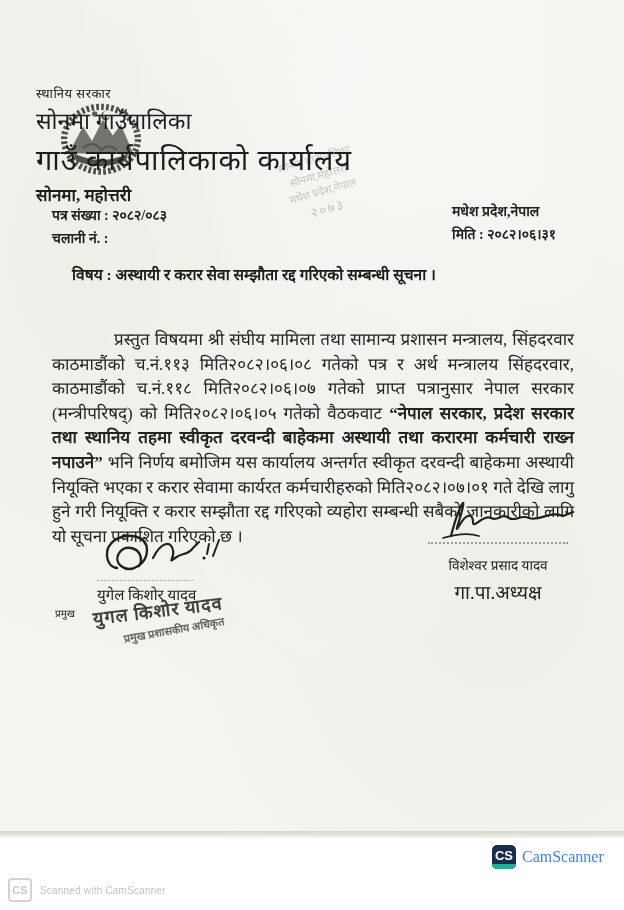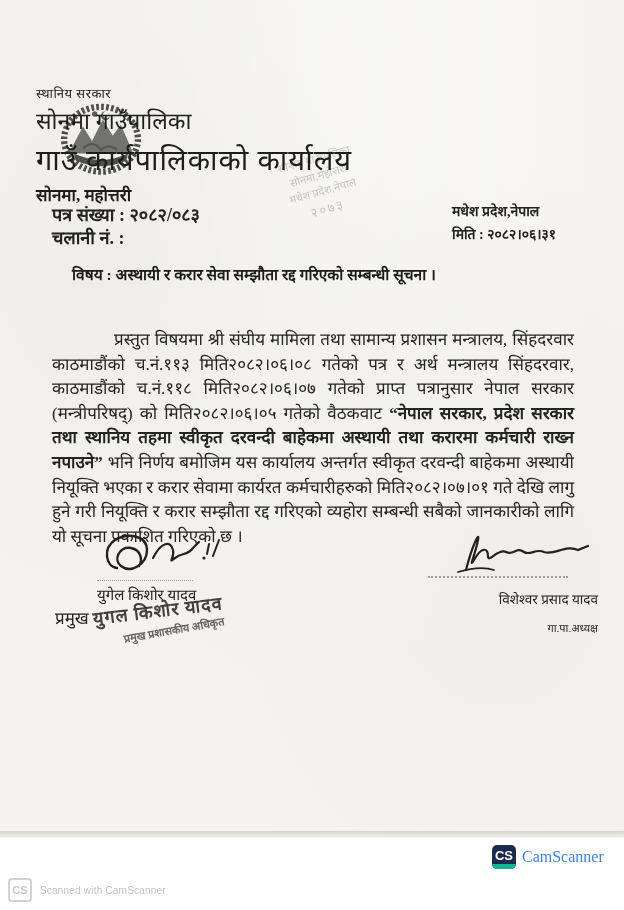--- a/index.html
+++ b/index.html
@@ -34,51 +34,51 @@
   .lh-addr{font-size:17px;font-weight:bold;margin:5px 8px 0 0;}
   
   .ghost-stamp{
     position:absolute;left:246px;top:150px;width:150px;
     transform:rotate(-16deg);
     text-align:center;color:#6b675c;opacity:.34;
     font-size:11px;line-height:1.5;pointer-events:none;
   }
   .ghost-stamp .g3{font-size:13px;letter-spacing:2px;}
   
-  .meta-left{position:absolute;left:52px;top:204px;font-size:18px;font-weight:600;color:#222;line-height:23px;}
+  .meta-left{position:absolute;left:52px;top:204px;font-size:14px;font-weight:600;color:#222;line-height:23px;}
   .meta-right{position:absolute;left:452px;top:200px;font-size:14px;font-weight:600;color:#222;line-height:23px;}
   
   .subject{
     position:absolute;left:0;top:263px;width:508px;text-align:center;
     font-size:15.5px;font-weight:bold;color:#1c1c1c;
   }
   
   .body-text{
     position:absolute;left:52px;top:328px;width:522px;
     font-size:17px;line-height:24.6px;text-align:justify;color:#242424;
     text-indent:62px;
   }
   .body-text .bold{font-weight:bold;}
   
   .sig-left{position:absolute;left:55px;top:528px;width:250px;color:#232323;}
   .sig-left .scribble{position:absolute;left:40px;top:0;}
   .sig-left .dotline{position:absolute;left:42px;top:52px;width:96px;border-bottom:1px dotted rgba(90,90,90,.55);}
   .sig-left .name{position:absolute;left:42px;top:56px;font-size:15px;}
-  .sig-left .title{position:absolute;left:0px;top:78px;font-size:17px;}
+  .sig-left .title{position:absolute;left:0px;top:78px;font-size:10px;}
   .stamp-ink{
     position:absolute;left:38px;top:64px;width:230px;
     transform:rotate(-7deg);color:rgba(35,33,30,.85);
   }
   .stamp-ink .s1{font-size:18px;font-weight:bold;letter-spacing:1px;}
   .stamp-ink .s2{font-size:11px;font-weight:bold;margin-left:28px;margin-top:-1px;transform:rotate(-3deg);opacity:.8;}
-  .sig-right{position:absolute;left:398px;top:526px;width:200px;text-align:right;color:#232323;}
+  .sig-right{position:absolute;left:398px;top:492px;width:200px;text-align:center;color:#232323;}
   .sig-right .scribble{position:relative;margin:0 auto;}
   .sig-right .dotline{margin:-6px auto 0 auto;width:140px;border-bottom:2px dotted rgba(70,70,70,.5);}
   .sig-right .name{font-size:13.5px;margin-top:12px;}
-  .sig-right .title{font-size:11px;margin-top:12px;}
+  .sig-right .title{font-size:19px;margin-top:5px;}
   
   .cs-brand{position:absolute;left:492px;top:845px;display:flex;align-items:center;gap:6px;}
   .cs-badge{
     width:24px;height:24px;border-radius:5px;overflow:hidden;position:relative;
     background:#1b2b4d;
   }
   .cs-badge .cs-txt{
     position:absolute;left:0;top:1px;width:100%;height:19px;
     color:#fff;font-family:"Liberation Sans","DejaVu Sans",sans-serif;
     font-weight:bold;font-size:13px;text-align:center;line-height:19px;

